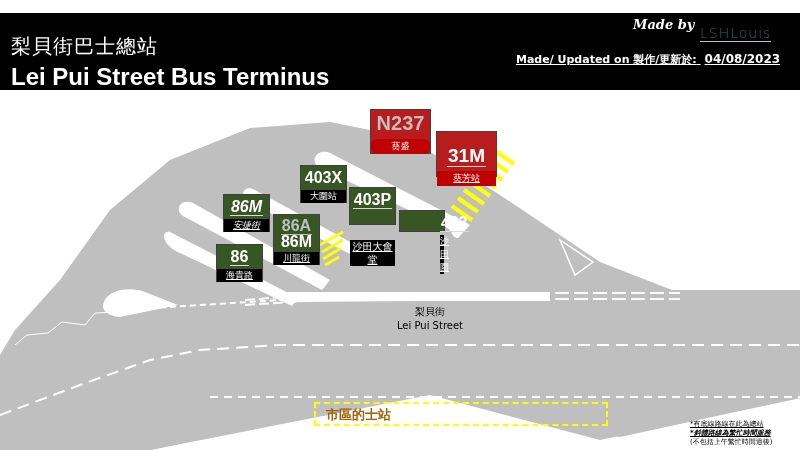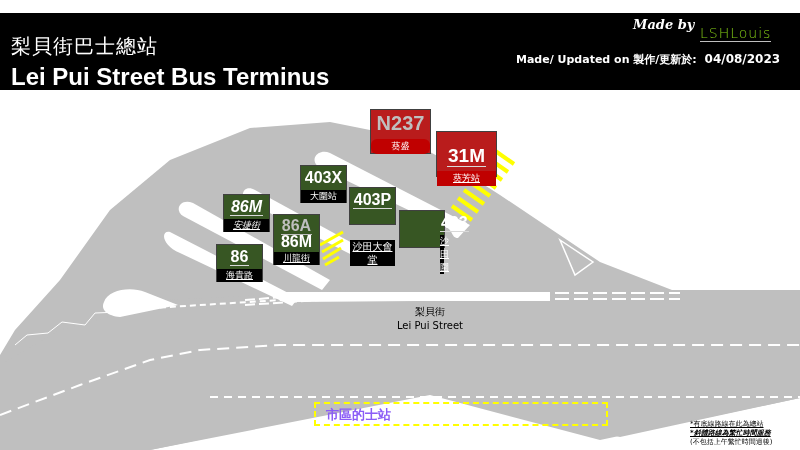--- a/index.html
+++ b/index.html
@@ -15,27 +15,28 @@
       font-family: "DejaVu Sans", sans-serif;
     }
     .title-en {
       position: absolute; left: 11px; top: 50px; font-size: 24px; font-weight: bold;
     }
     .made-by {
       position: absolute; left: 633px; top: 4px; font-size: 13px; font-style: italic; font-weight: bold;
       font-family: "DejaVu Serif", serif;
     }
     .author {
-      position: absolute; left: 700px; top: 13px; font-size: 14px; color: #84cc16; letter-spacing: 1px;
+      position: absolute; left: 700px; top: 13px; font-size: 14px; color: #0f766e; letter-spacing: 1px;
       border-bottom: 1px solid #bfbfbf; line-height: 15px;
       font-family: "DejaVu Sans", sans-serif; font-weight: 300;
     }
     .made-line {
       position: absolute; left: 516px; top: 39px; font-size: 11px; font-weight: bold;
       font-family: "DejaVu Sans", sans-serif;
+      text-decoration: underline;
     }
     .made-line .date { margin-left: 4px; font-size: 12px; }
 
     .map { position: absolute; left: 0; top: 90px; width: 800px; height: 360px; }
     .map svg { position: absolute; left: 0; top: 0; }
 
     .sign { position: absolute; text-align: center; border: 1px solid #404040; }
     .sign .num {
       display: block; font-weight: bold; color: #ffffff; line-height: 1;
     }
@@ -53,21 +54,21 @@
 
     .street-label {
       position: absolute; left: 380px; top: 305px; width: 100px; text-align: center;
       font-size: 10px; color: #000; line-height: 14px; font-family: "DejaVu Sans", sans-serif;
     }
     .taxi {
       position: absolute; left: 314px; top: 402px; width: 294px; height: 24px;
       border: 2px dashed #ffff00;
     }
     .taxi span {
-      position: absolute; left: 10px; top: 2px; font-size: 13px; font-weight: bold; color: #8b5cf6;
+      position: absolute; left: 10px; top: 2px; font-size: 13px; font-weight: bold; color: #a16207;
       font-family: "DejaVu Sans", sans-serif;
     }
     .notes {
       position: absolute; left: 690px; top: 420px; font-size: 7px; line-height: 9px; color: #000;
       font-family: "DejaVu Sans", sans-serif; text-align: left;
     }
     .notes .n1 { text-decoration: underline; }
     .notes .n2 { font-style: italic; font-weight: bold; text-decoration: underline; }
   </style>
 </head>
@@ -147,21 +148,21 @@
   <div class="sign green" style="left:300px; top:75px; width:47px; height:38px;">
     <span class="num" style="font-size:16px; padding-top:4px; height:24px;">403X</span>
     <span class="dest" style="line-height:13px;">大圍站</span>
   </div>
 
   <div class="sign green" style="left:349px; top:97px; width:47px; height:38px;">
     <span class="num" style="font-size:16px; padding-top:4px; height:24px;border-radius:11px;"><span>403P</span></span>
     <span class="dest u" style="line-height:13px; font-size:10px;margin-top:28px;"><span>沙田大會堂</span></span>
   </div>
 
-  <div class="sign green" style="left:399px; top:120px; width:46px; height:38px;padding-left:40px;">
+  <div class="sign green" style="left:399px; top:120px; width:46px; height:22px;padding-left:40px;">
     <span class="num" style="font-size:16px; padding-top:4px; height:24px;"><span>403</span></span>
     <span class="dest u" style="line-height:13px;text-align:right;"><span>沙田圍</span></span>
   </div>
 
   <div class="sign green" style="left:223px; top:104px; width:47px; height:38px;">
     <span class="num ital" style="font-size:16px; padding-top:4px; height:24px;"><span>86M</span></span>
     <span class="dest u ital" style="line-height:13px;"><span>安捷街</span></span>
   </div>
 
   <div class="sign green" style="left:273px; top:124px; width:47px; height:51px;">

